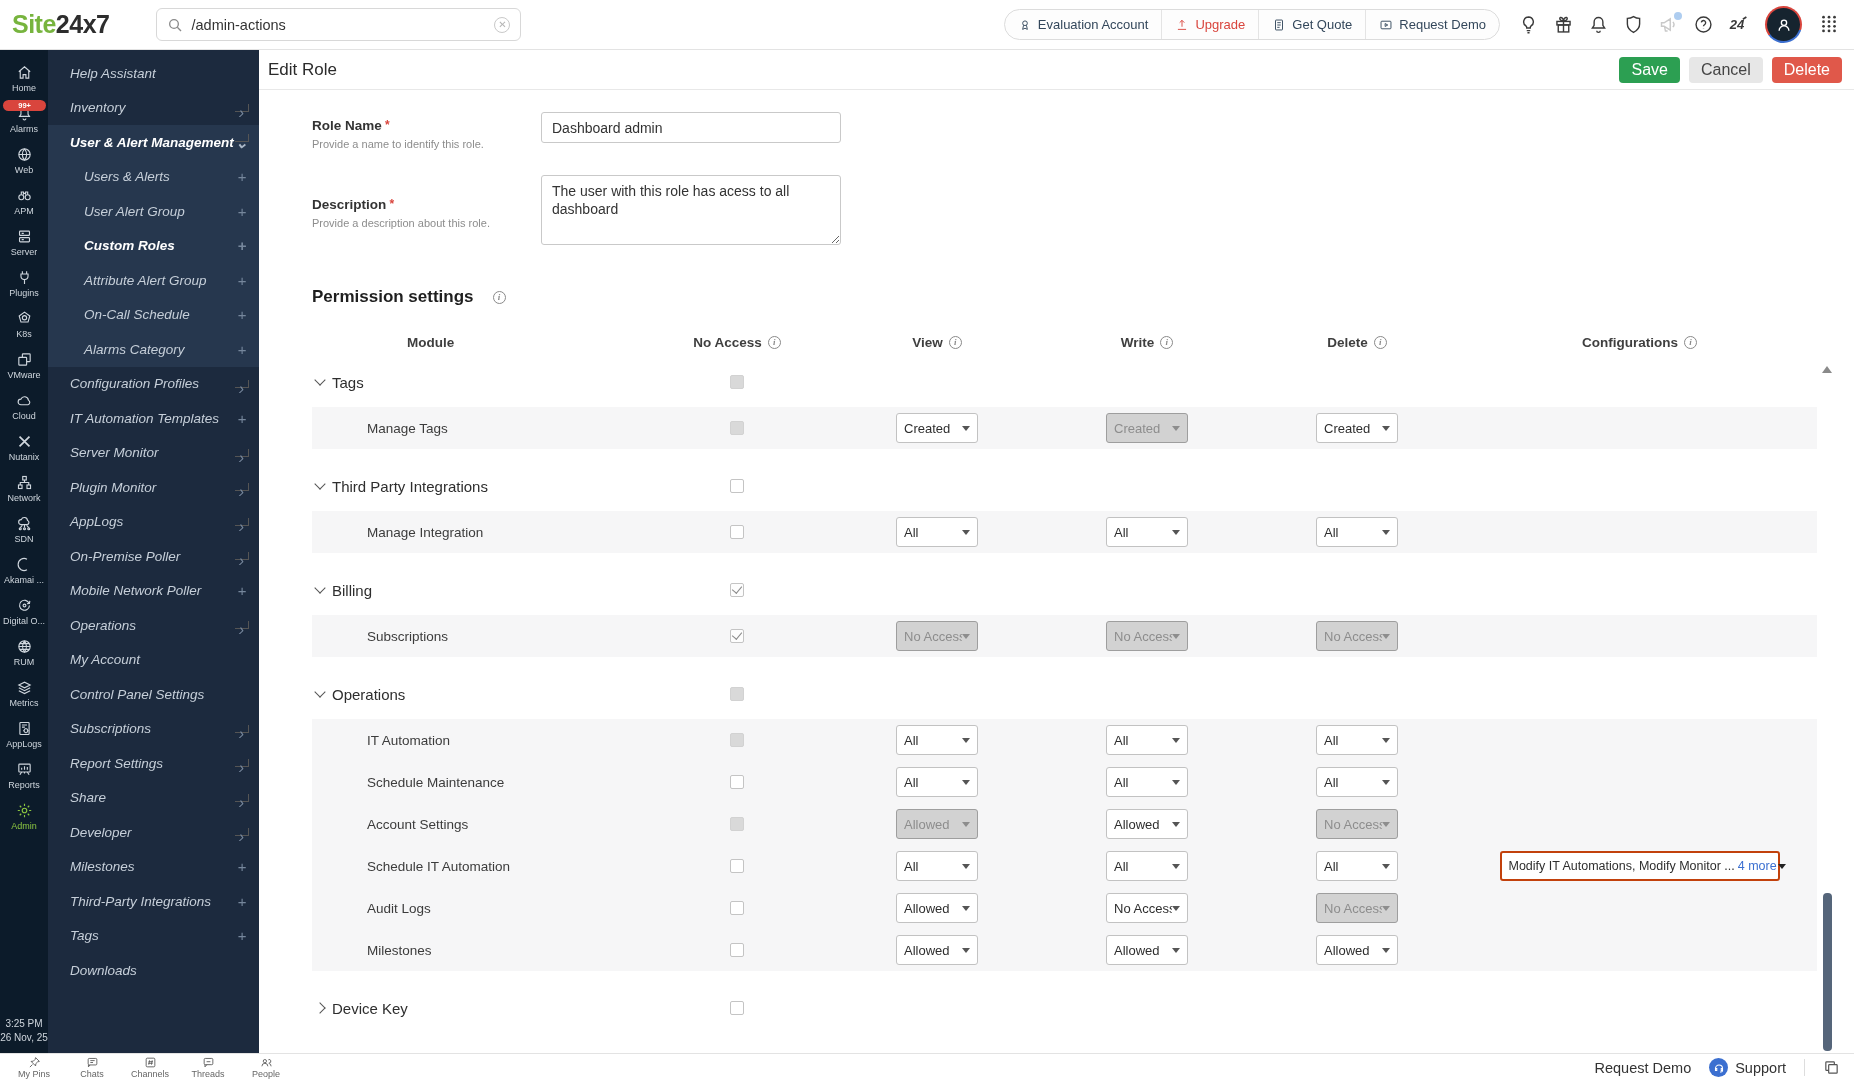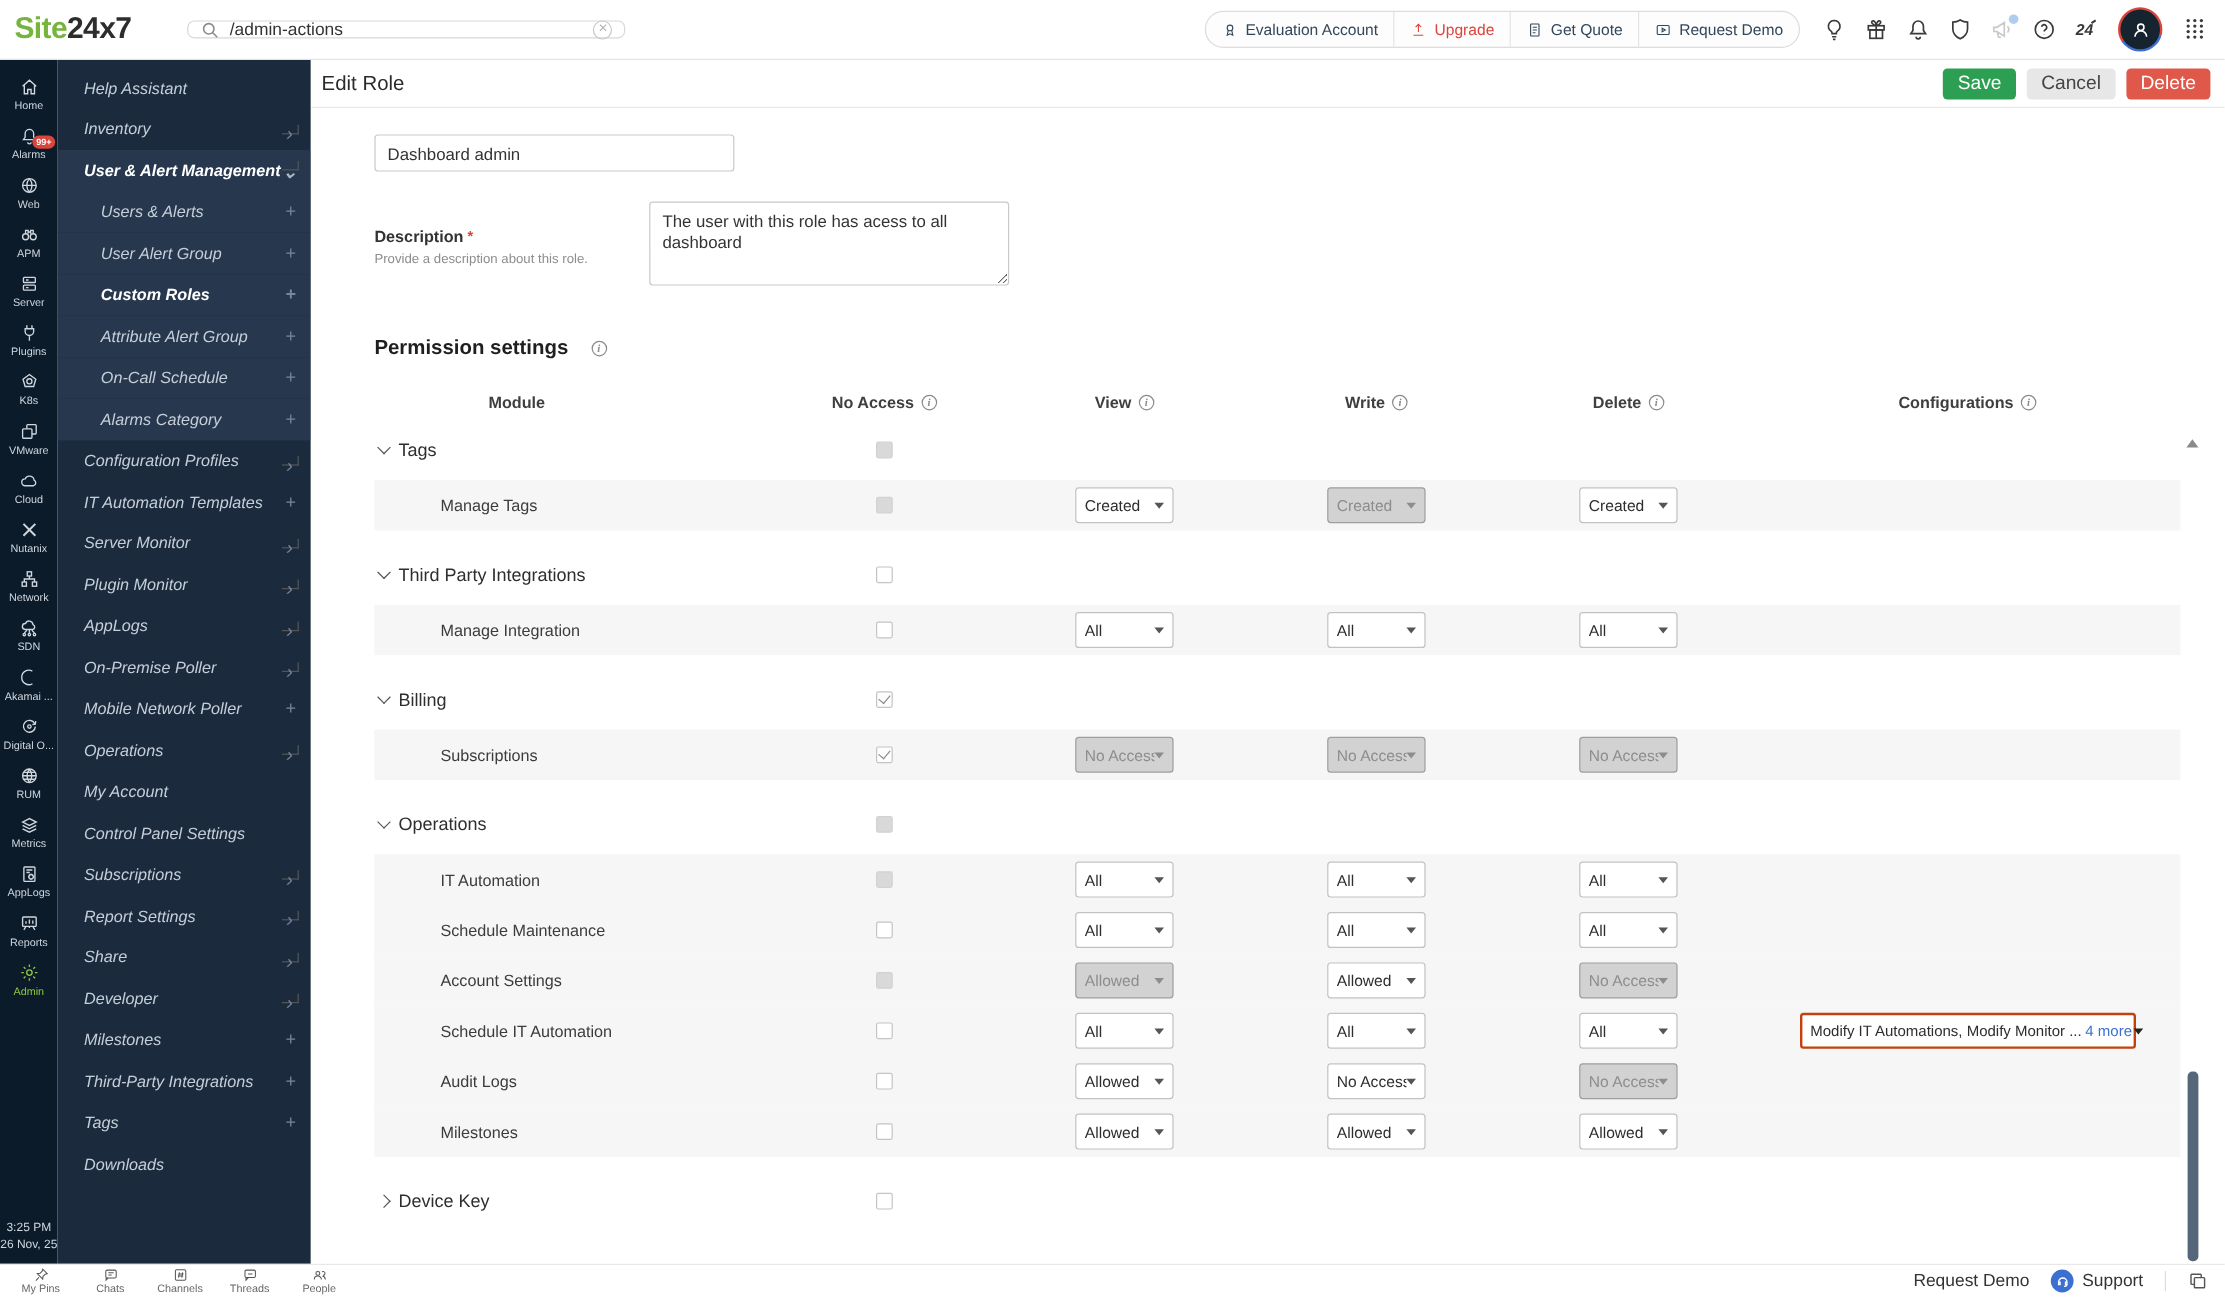--- a/index.html
+++ b/index.html
@@ -4,21 +4,21 @@
 <style>
   * { margin:0; padding:0; box-sizing:border-box; }
   html,body { width:1854px; height:1081px; overflow:hidden; background:#fff;
     font-family:"Liberation Sans", sans-serif; color:#333; }
 
   
   .topbar { height:50px; display:flex; align-items:center; padding:0 14px 0 12px;
     border-bottom:1px solid #e3e3e3; background:#fff; position:relative; z-index:5; }
   .logo { font-size:25px; font-weight:bold; letter-spacing:-0.5px; white-space:nowrap; }
   .logo .g { color:#77b43e; } .logo .d { color:#2d2d2d; }
-  .search { margin-left:47px; width:365px; height:15px; border:1px solid #d8d8d8; border-radius:6px;
+  .search { margin-left:47px; width:365px; height:33px; border:1px solid #d8d8d8; border-radius:6px;
     display:flex; align-items:center; padding:0 10px; gap:8px; color:#444; }
   .search input { border:none; outline:none; flex:1; font-size:14.5px; color:#333;
     font-family:"Liberation Sans",sans-serif; background:transparent; }
   .search .clear { color:#b5b5b5; font-size:14px; border:1px solid #c9c9c9; border-radius:50%;
     width:16px; height:16px; line-height:14px; text-align:center; font-size:10px; cursor:pointer; }
   .pillbar { margin-left:auto; display:flex; align-items:center; height:31px;
     border:1px solid #dcdcdc; border-radius:16px; overflow:hidden; background:#fdfdfd; }
   .pill { display:flex; align-items:center; gap:6px; padding:0 13px; font-size:13px; color:#33475b;
     height:100%; border-left:1px solid #e4e4e4; cursor:pointer; white-space:nowrap; }
   .pill:first-child { border-left:none; }
@@ -39,22 +39,22 @@
   .shell { display:flex; height:1003px; }
 
   
   .rail { width:48px; background:#0c1b2a; display:flex; flex-direction:column; align-items:center;
     padding-top:8px; flex-shrink:0; }
   .rail-item { width:48px; height:41px; display:flex; flex-direction:column; align-items:center;
     justify-content:center; gap:2px; color:#cfd6dd; cursor:pointer; position:relative; }
   .rail-item svg { width:17px; height:17px; }
   .rail-item .rlabel { font-size:9px; white-space:nowrap; overflow:hidden; max-width:46px; }
   .rail-item.active { color:#8bc541; }
-  .rail-item .badge { position:absolute; top:14px; right:2px; background:#d9453d; color:#fff;
-    font-size:7.5px; border-radius:7px; padding:1px 3px; font-weight:bold; }
+  .rail-item .badge { position:absolute; top:1px; right:2px; background:#d9453d; color:#fff;
+    font-size:7.5px; border-radius:7px; padding:1px 15px; font-weight:bold; }
   .rail-time { margin-top:auto; margin-bottom:8px; text-align:center; color:#cfd6dd;
     font-size:10px; line-height:14px; }
 
   
   .panel { width:211px; background:#1c2a3e; flex-shrink:0; padding-top:6px; overflow:hidden; }
   .sitem { height:34.5px; display:flex; align-items:center; padding:0 10px 0 22px; color:#c6cfd9;
     font-size:13.5px; cursor:pointer;font-style:italic; }
   .sitem.groupbg { background:#26374e; }
   .sitem.indent { padding-left:36px; }
   .sitem.bold { color:#fff; font-weight:bold; }
@@ -552,20 +552,24 @@
       <span class="page-title">Edit Role</span>
       <div class="hbtns">
         <button class="btn save">Save</button>
         <button class="btn cancel">Cancel</button>
         <button class="btn delete">Delete</button>
       </div>
     </div>
 
     <div class="content">
       <div class="frow">
+        <div class="labels">
+          <div class="flabel"><span>Role Name</span><span class="req"> *</span></div>
+          <div class="fhelp">Provide a name to identify this role.</div>
+        </div>
         <input class="tinput" value="Dashboard admin" style="">
       </div>
 
       <div class="frow r2">
         <div class="labels" style="padding-top:22px;">
           <div class="flabel"><span>Description</span><span class="req"> *</span></div>
           <div class="fhelp">Provide a description about this role.</div>
         </div>
         <textarea class="tarea" style="">The user with this role has acess to all dashboard</textarea>
       </div>

